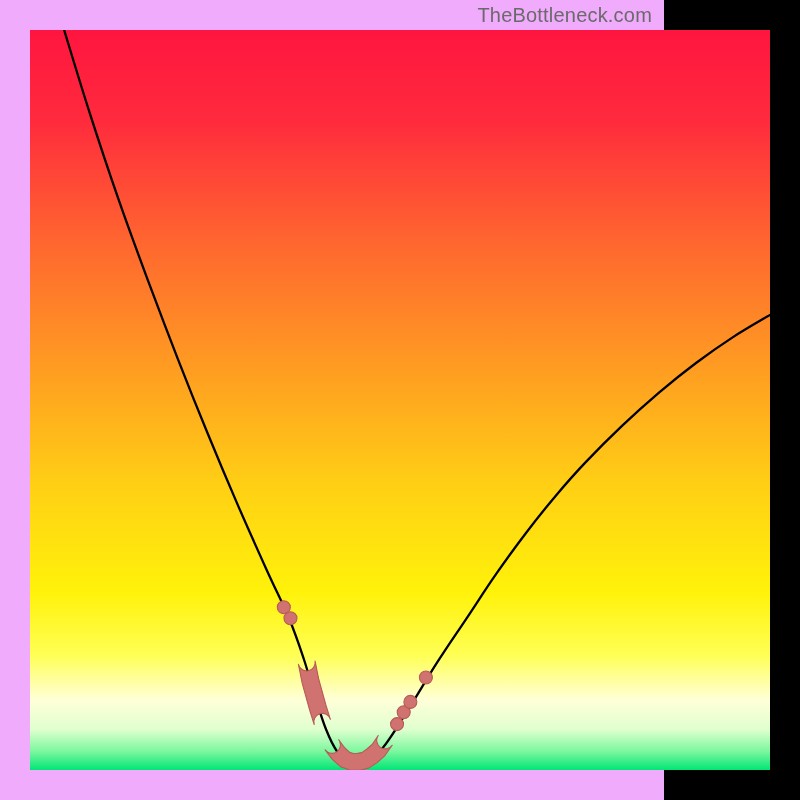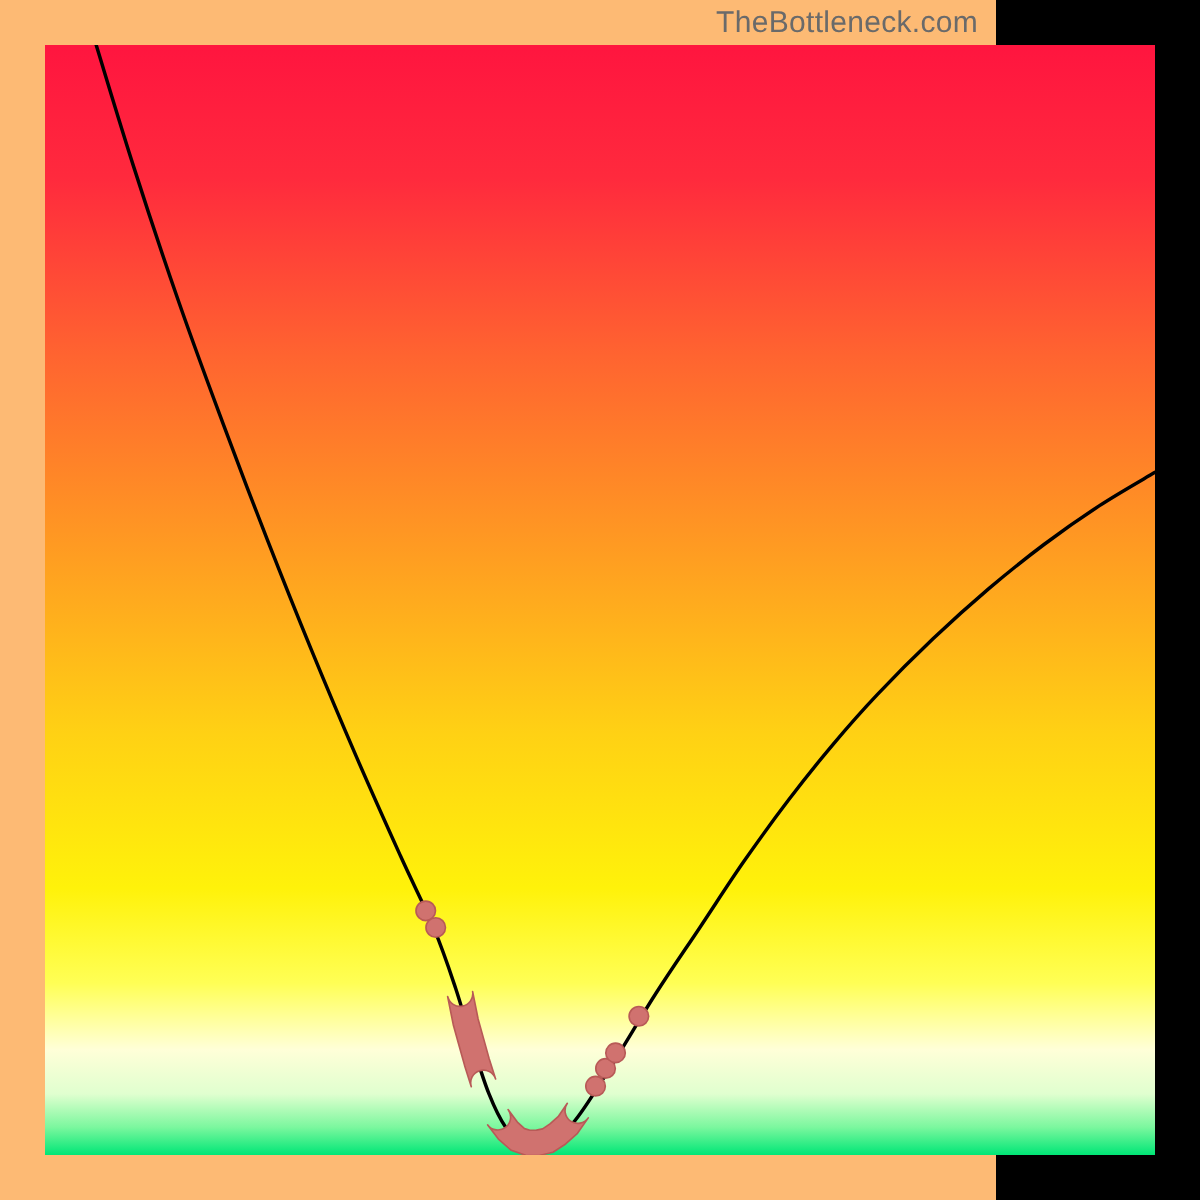--- a/index.html
+++ b/index.html
@@ -8,21 +8,21 @@
     width: 800px;
     height: 800px;
     background: #000;
     font-family: Arial, Helvetica, sans-serif;
     overflow: hidden;
   }
   .frame {
     position: relative;
     width: 664px;
     height: 800px;
-    background: #fdba74;
+    background: #f0abfc;
   }
   .watermark {
     position: absolute;
     top: 4px;
     right: 12px;
     color: #6a6a6a;
     font-size: 20px;
     letter-spacing: 0.2px;
     font-weight: 500;
     z-index: 10;

